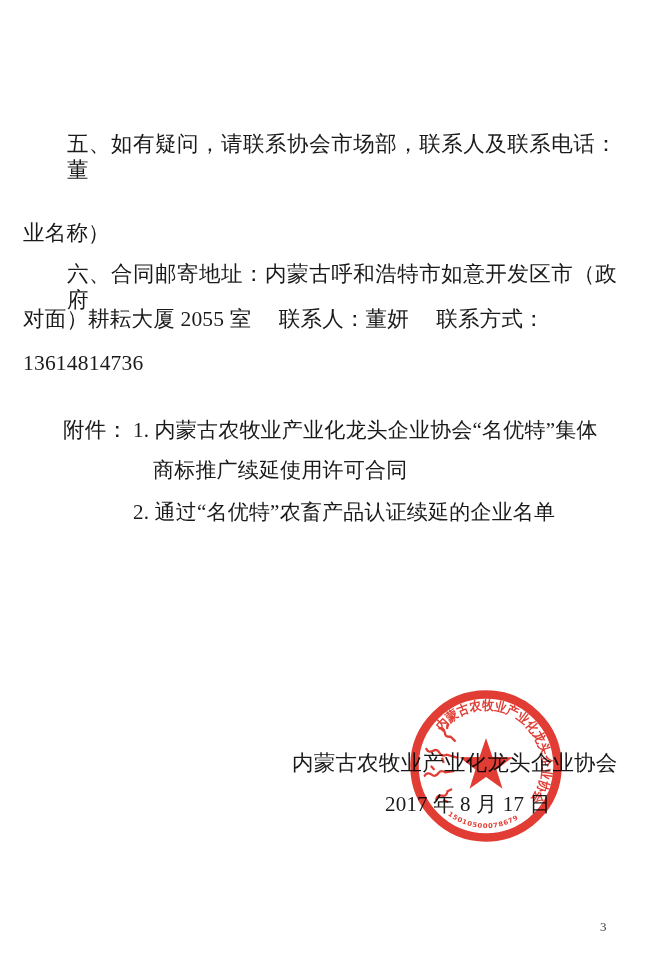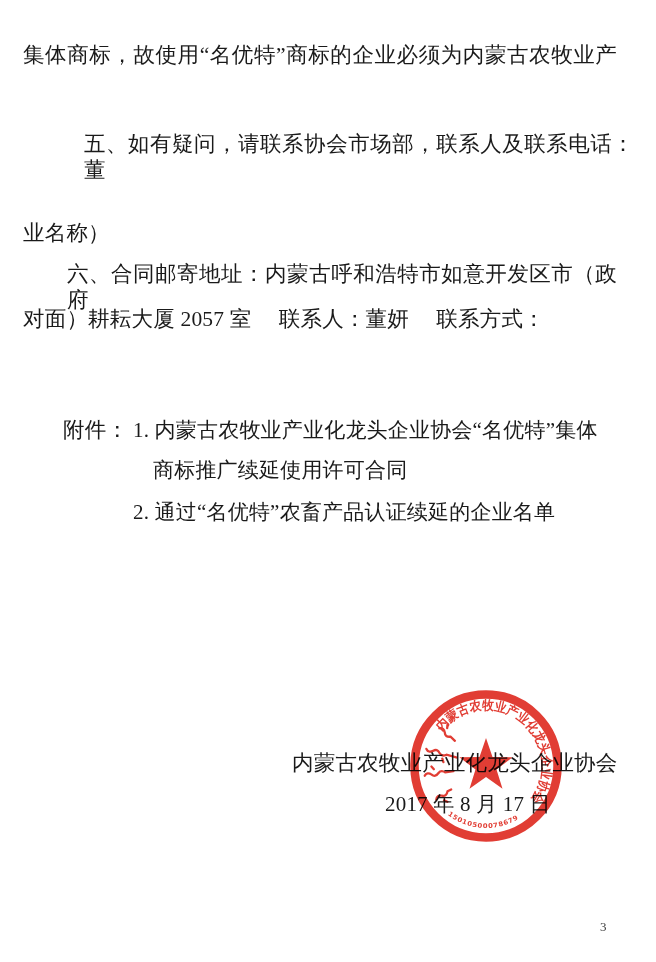--- a/index.html
+++ b/index.html
@@ -26,21 +26,21 @@
   .just{
     white-space:normal;
     text-align:justify;
     text-align-last:justify;
     text-justify:inter-character;
     word-break:break-all;
   }
   
   .bl0{left:23px;top:42px;width:594px;}
   .bl1{left:23px;top:86px;}
-  .bl2{left:67px;top:131px;width:550px;margin-left:17px;}
+  .bl2{left:67px;top:131px;width:550px;}
   .bl3{left:23px;top:176px;width:594px;}
   .bl4{left:23px;top:220px;}
   .bl5{left:67px;top:261px;width:550px;}
   .bl6{left:23px;top:306px;}
   .bl7{left:23px;top:350px;}
   
   .att-label{left:63px;top:417px;}
   .att-1a{left:133px;top:417px;font-size:21px;}
   .att-1b{left:153px;top:457px;font-size:21px;text-align:right;}
   .att-2{left:133px;top:499px;font-size:21px;text-align:center;}
@@ -71,25 +71,25 @@
     font-family:"DejaVu Sans","Liberation Sans",sans-serif;
     font-weight:700;font-size:6.5px;letter-spacing:0.6px;
   }
   .seal .mongol{stroke:var(--seal-color);stroke-width:2.3px;fill:none;stroke-linecap:round;}
 </style>
 </head>
 <body>
 
 <div class="page">
 
-  <div class="tline bl0 just">集体商标，故使用“名优特”商标的企业必须为内蒙古农牧业产</div>
   <div class="tline bl2 just">五、如有疑问，请联系协会市场部，联系人及联系电话：董</div>
   <div class="tline bl4">业名称）</div>
   <div class="tline bl5 just">六、合同邮寄地址：内蒙古呼和浩特市如意开发区市（政府</div>
-  <div class="tline bl6">对面）耕耘大厦 2057 室　 联系人：董妍　 联系方式：</div>
+  <div class="tline bl6">对面）耕耘大厦 2055 室　 联系人：董妍　 联系方式：</div>
+  <div class="tline bl7">13614814736</div>
 
   <div class="tline att-label">附件：</div>
   <div class="tline att-1a">1. 内蒙古农牧业产业化龙头企业协会“名优特”集体</div>
   <div class="tline att-1b">商标推广续延使用许可合同</div>
   <div class="tline att-2">2. 通过“名优特”农畜产品认证续延的企业名单</div>
 
   <div class="tline sig-org">内蒙古农牧业产业化龙头企业协会</div>
   <div class="tline sig-date">2017 年 8 月 17 日</div>
 
   <svg class="seal" viewBox="0 0 168 168">

